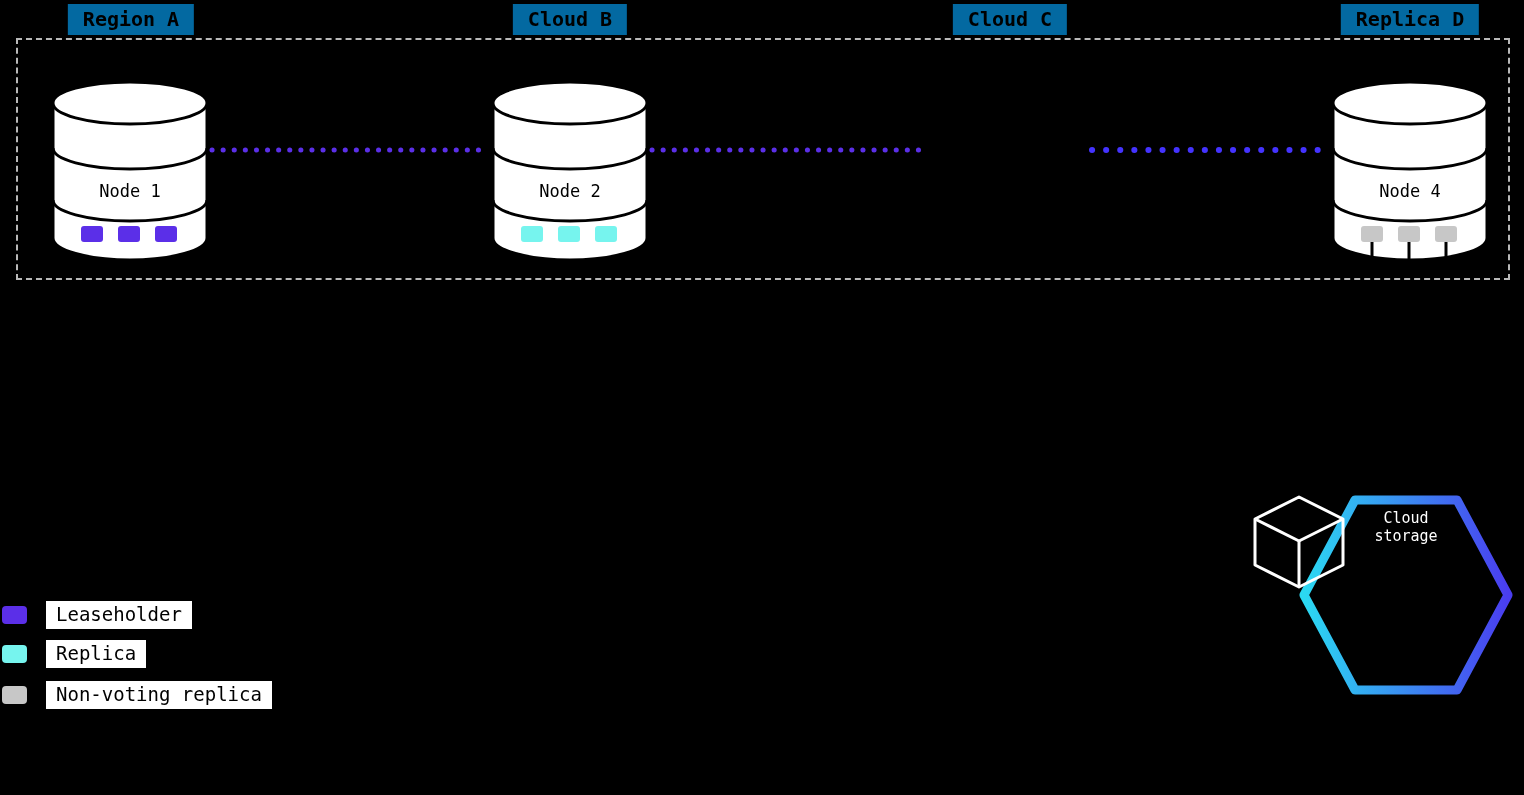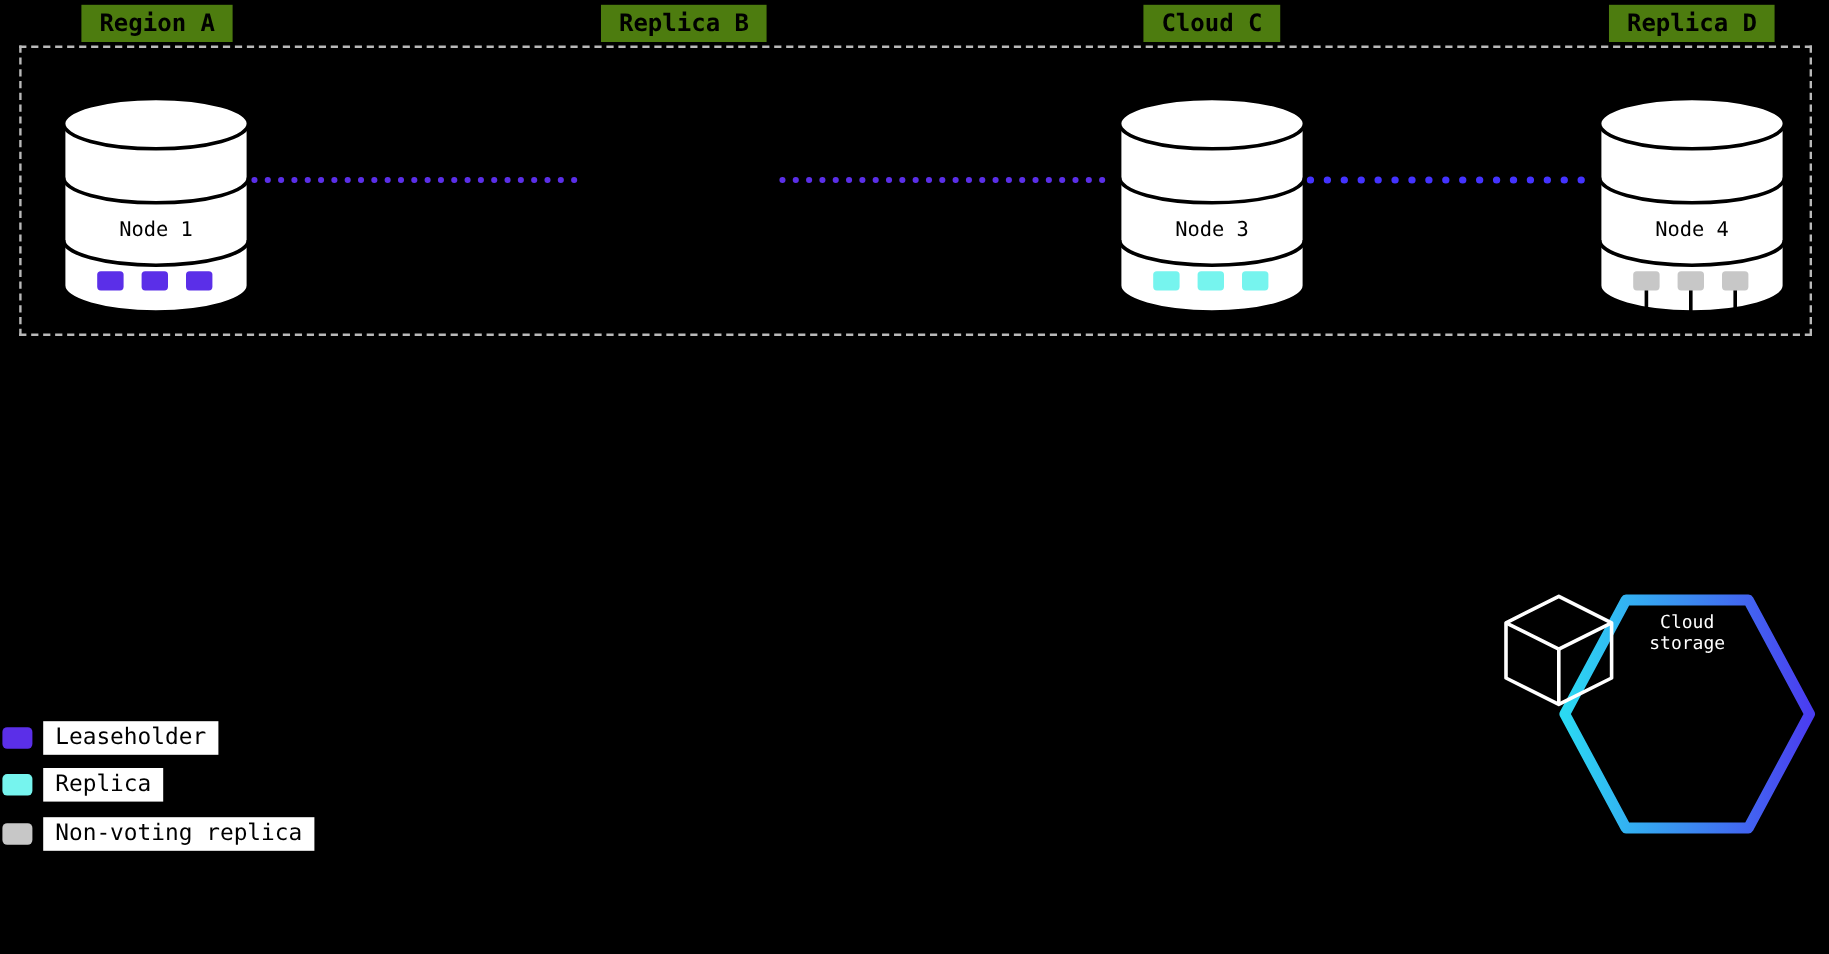--- a/index.html
+++ b/index.html
@@ -8,37 +8,37 @@
     font-family:"DejaVu Sans Mono","Liberation Mono",monospace;overflow:hidden;
   }
   
   .cluster-box{
     position:absolute;left:16px;top:38px;width:1494px;height:242px;
     border:2px dashed #b9b9b9;box-sizing:border-box;
   }
   
   .region-label{
     position:absolute;top:4px;transform:translateX(-50%);
-    background:#4d7c0f;color:#000;font-weight:bold;font-size:20px;
+    background:#0369a1;color:#000;font-weight:bold;font-size:20px;
     padding:3px 15px 4px;white-space:nowrap;
   }
   
   .node{position:absolute;top:80px;width:160px;height:186px;}
   .cyl-body{fill:#ffffff;stroke:#000;stroke-width:3;}
   .cyl-top{fill:#ffffff;stroke:#000;stroke-width:3;}
   .cyl-sep{fill:none;stroke:#000;stroke-width:3;}
   .cyl-label{font-family:"DejaVu Sans Mono","Liberation Mono",monospace;font-size:17px;fill:#000;text-anchor:middle;}
   .sq-leaseholder{fill:#5B2FE8;}
   .sq-replica{fill:#76F4EE;}
   .sq-nonvoting{fill:#C7C7C7;}
   .tick{stroke:#000;stroke-width:3;}
   
   .links{position:absolute;left:0;top:0;pointer-events:none;}
   
-  .legend-row{position:absolute;display:flex;align-items:center;gap:9px;}
+  .legend-row{position:absolute;display:flex;align-items:center;gap:19px;}
   .swatch{width:25px;height:18px;border-radius:4px;flex:0 0 auto;}
   .c-leaseholder{background:#5B2FE8;}
   .c-replica{background:#76F4EE;}
   .c-nonvoting{background:#C7C7C7;}
   .legend-label{
     background:#ffffff;color:#000;font-size:19px;padding:2px 10px 4px;white-space:nowrap;
   }
   
   .cloud{position:absolute;left:1299px;top:493px;width:214px;height:204px;}
   .cloud svg{position:absolute;left:0;top:0;}
@@ -55,54 +55,54 @@
 
   <div class="cluster-box"></div>
 
   <svg class="links" width="1524" height="795">
     <line x1="212" y1="150" x2="489" y2="150" stroke="#5B2FE8" stroke-width="5" stroke-linecap="round" stroke-dasharray="0.1 11"></line>
     <line x1="652" y1="150" x2="929" y2="150" stroke="#5B2FE8" stroke-width="5" stroke-linecap="round" stroke-dasharray="0.1 11"></line>
     <line x1="1092" y1="150" x2="1329" y2="150" stroke="#4433FF" stroke-width="6" stroke-linecap="round" stroke-dasharray="0.1 14"></line>
   </svg>
 
   <div class="region-label" style="left:131px">Region A</div>
-  <div class="region-label" style="left:570px">Replica B</div>
+  <div class="region-label" style="left:570px">Cloud B</div>
   <div class="region-label" style="left:1010px">Cloud C</div>
   <div class="region-label" style="left:1410px">Replica D</div>
 
   <div class="node" style="left:50px">
     <svg width="160" height="186" viewBox="0 0 160 186">
       <path class="cyl-body" d="M3,23 L3,158 A77,22 0 0 0 157,158 L157,23"></path>
       <ellipse class="cyl-top" cx="80" cy="23" rx="77" ry="21"></ellipse>
       <path class="cyl-sep" d="M3,68 A77,21 0 0 0 157,68"></path>
       <path class="cyl-sep" d="M3,120 A77,21 0 0 0 157,120"></path>
       <text x="80" y="117" class="cyl-label">Node 1</text>
       <g>
         <rect class="sq-leaseholder" x="31" y="146" width="22" height="16" rx="3"></rect>
         <rect class="sq-leaseholder" x="68" y="146" width="22" height="16" rx="3"></rect>
         <rect class="sq-leaseholder" x="105" y="146" width="22" height="16" rx="3"></rect>
       </g>
     </svg>
   </div>
 
-
-  <div class="node" style="left:930px">
+  <div class="node" style="left:490px">
     <svg width="160" height="186" viewBox="0 0 160 186">
       <path class="cyl-body" d="M3,23 L3,158 A77,22 0 0 0 157,158 L157,23"></path>
       <ellipse class="cyl-top" cx="80" cy="23" rx="77" ry="21"></ellipse>
       <path class="cyl-sep" d="M3,68 A77,21 0 0 0 157,68"></path>
       <path class="cyl-sep" d="M3,120 A77,21 0 0 0 157,120"></path>
-      <text x="80" y="117" class="cyl-label">Node 3</text>
+      <text x="80" y="117" class="cyl-label">Node 2</text>
       <g>
         <rect class="sq-replica" x="31" y="146" width="22" height="16" rx="3"></rect>
         <rect class="sq-replica" x="68" y="146" width="22" height="16" rx="3"></rect>
         <rect class="sq-replica" x="105" y="146" width="22" height="16" rx="3"></rect>
       </g>
     </svg>
   </div>
+
 
   <div class="node" style="left:1330px">
     <svg width="160" height="186" viewBox="0 0 160 186">
       <path class="cyl-body" d="M3,23 L3,158 A77,22 0 0 0 157,158 L157,23"></path>
       <ellipse class="cyl-top" cx="80" cy="23" rx="77" ry="21"></ellipse>
       <path class="cyl-sep" d="M3,68 A77,21 0 0 0 157,68"></path>
       <path class="cyl-sep" d="M3,120 A77,21 0 0 0 157,120"></path>
       <text x="80" y="117" class="cyl-label">Node 4</text>
       <g>
         <line class="tick" x1="42" y1="158" x2="42" y2="183"></line>

